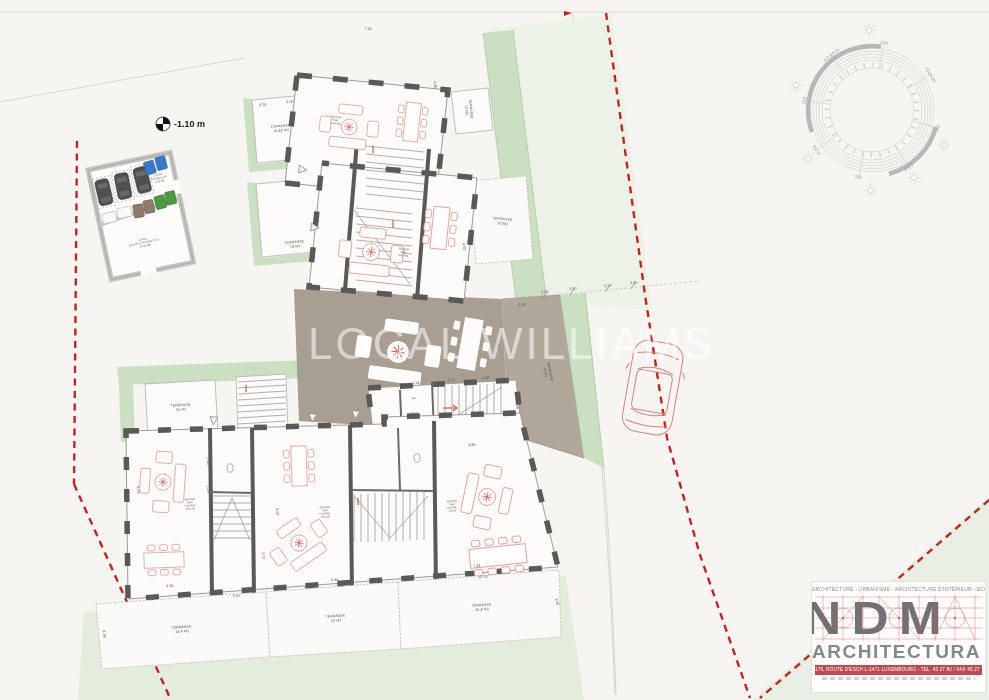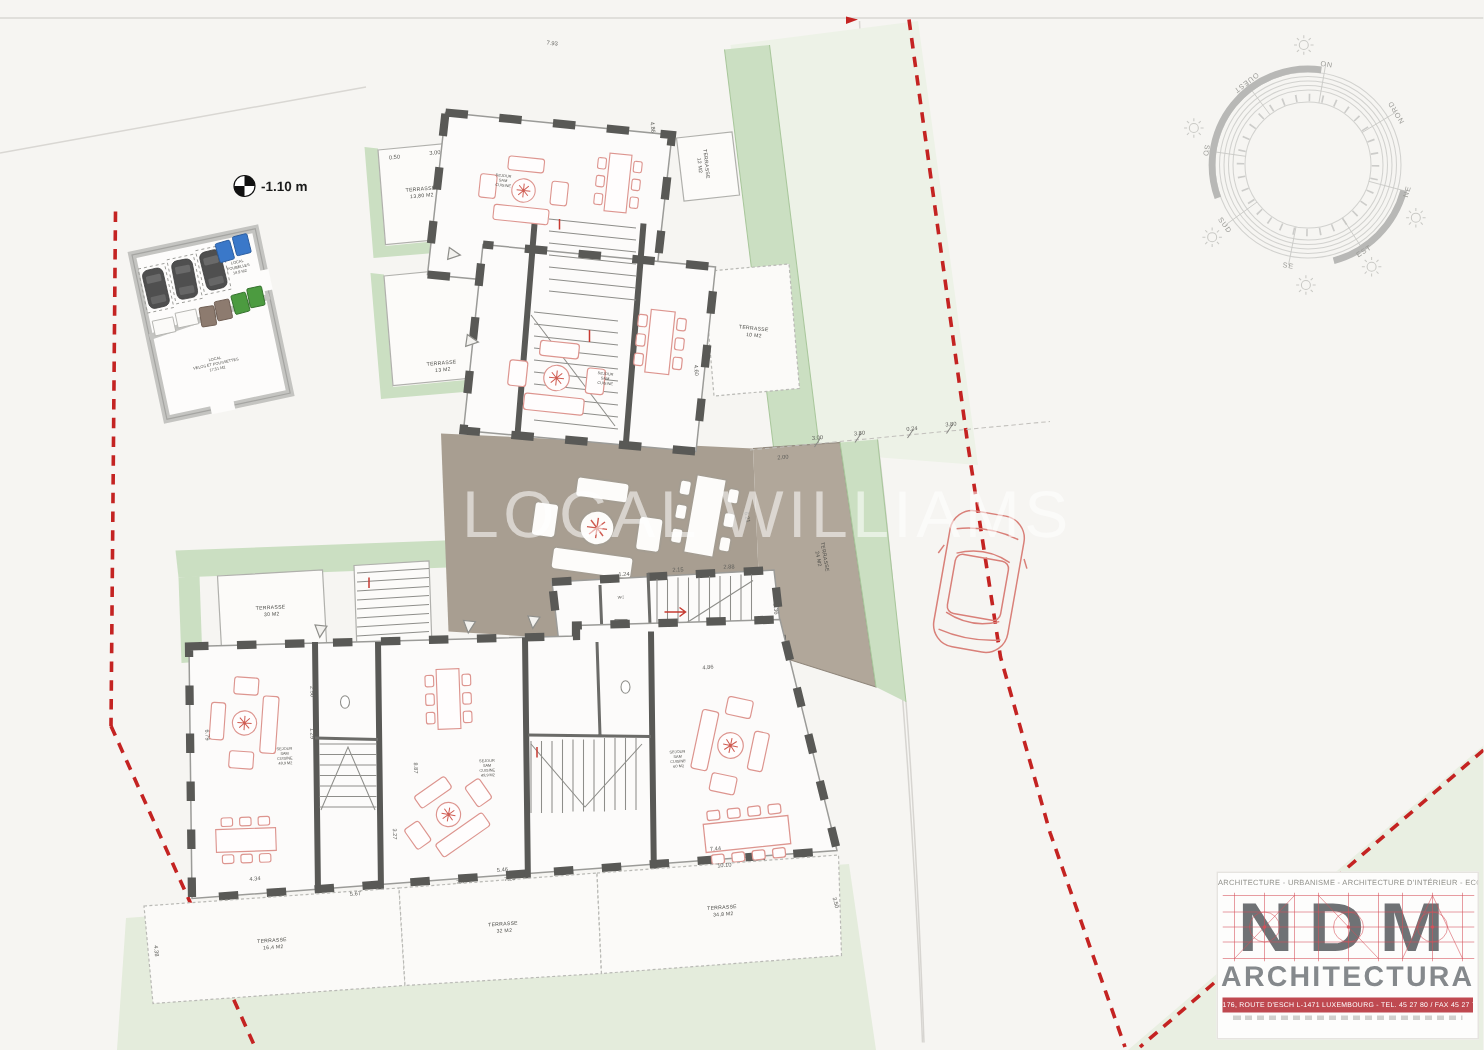--- a/index.html
+++ b/index.html
@@ -33,21 +33,21 @@
   .lbl2{fill:#53534f;font-size:2.6px;text-anchor:middle}
   .dim{fill:#5d5d59;font-size:3.8px;text-anchor:middle}
   .cmp{fill:#9b9b97;font-size:4.8px;letter-spacing:.6px;text-anchor:middle}
   .annexwall{fill:#fdfcfb;stroke:#c4c4c1;stroke-width:5}
   .annexthin{fill:none;stroke:#a5a5a2;stroke-width:.8}
   .stall{fill:none;stroke:#9a9a96;stroke-width:.6;stroke-dasharray:2 2}
   .lvl{fill:#1a1a1a;font-size:9px;font-weight:bold}
   .watermark{position:absolute;left:308px;top:319px;font-size:44px;letter-spacing:3px;
              color:rgba(255,255,255,.55);white-space:nowrap;pointer-events:none}
   .logo{position:absolute;left:811px;top:581px;width:175px;height:112px;background:#fdfdfc;
-        border:1px solid #e6e4e0;box-sizing:border-box;text-align:center;overflow:hidden}
+        border:1px solid #e6e4e0;box-sizing:border-box;text-align:left;overflow:hidden}
   .logo-tagline{font-size:5px;color:#91918b;letter-spacing:.2px;margin-top:4px;white-space:nowrap}
   .logo-ndm-wrap{position:relative;height:50px;margin-top:1px}
   .logo-ndm{font-size:46px;font-weight:800;color:#6f7275;letter-spacing:9px;line-height:50px;
             display:inline-block;transform:scaleX(1.12)}
   .logo-grid{position:absolute;left:3px;top:2px;width:168px;height:46px;pointer-events:none}
   .logo-sub{font-size:19px;font-weight:700;color:#85898c;letter-spacing:1.5px;margin-top:-2px}
   .logo-bar{background:#bf4950;color:#fff;font-size:4.6px;line-height:10px;height:10px;
             letter-spacing:.2px;margin:2px 3px 0 3px;white-space:nowrap;overflow:hidden}
   .logo-fine{margin:2px auto 0 auto;width:88%;height:3px;opacity:.8;
              background:repeating-linear-gradient(90deg,#c6c5c2 0 5px,transparent 5px 8px)}

